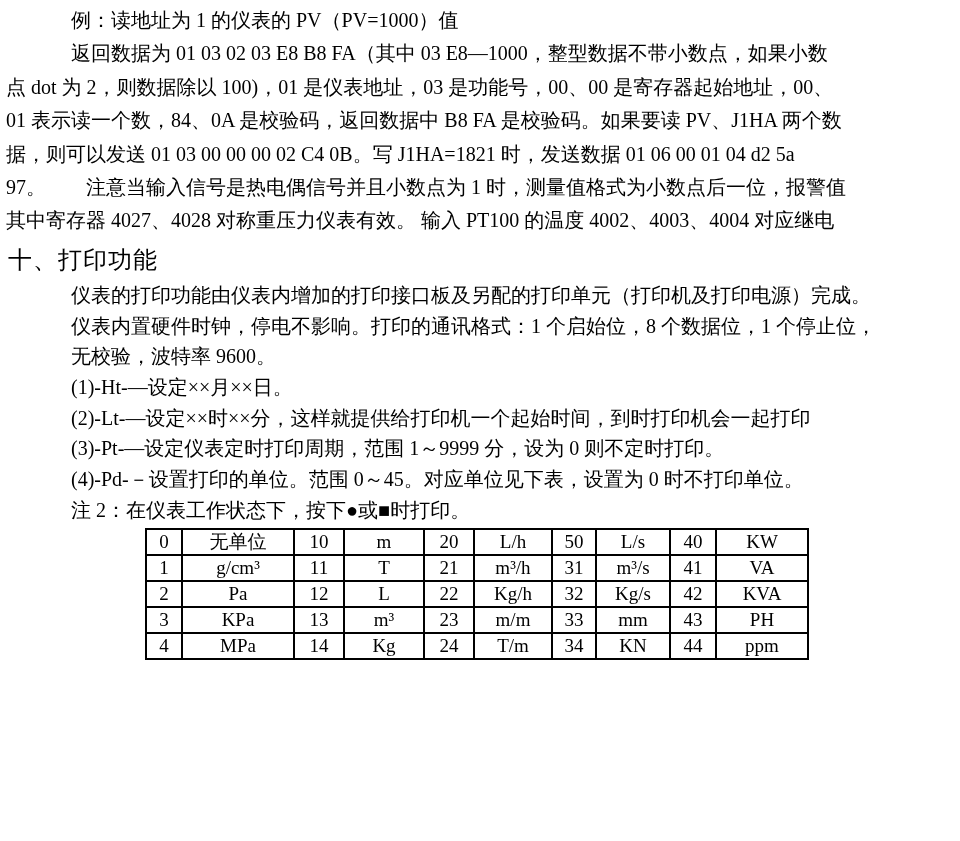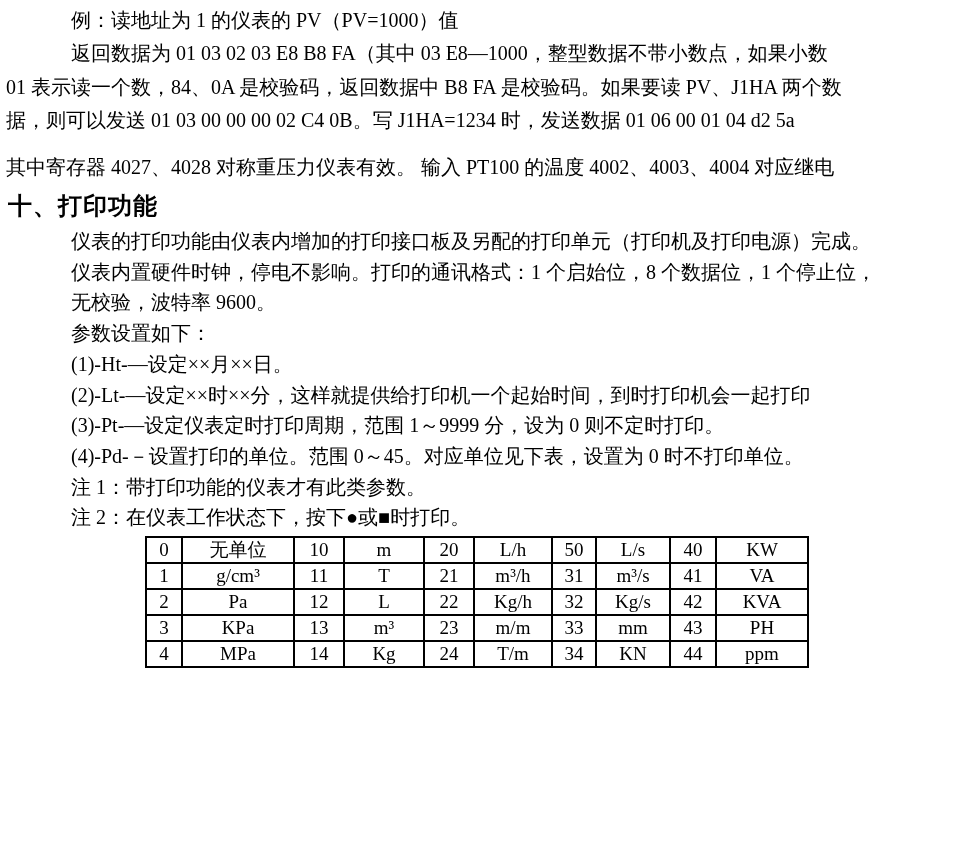--- a/index.html
+++ b/index.html
@@ -24,24 +24,24 @@
   }
   .sec-a .line, .sec-b .line {
     line-height: 33.4px;
   }
   .sec-c .line {
     line-height: 30.7px;
   }
   .indent-p    { padding-left: 65px; }
   .indent-mid  { padding-left: 27px; }
   .indent-none { padding-left: 0; }
-  .sec-b { margin-top: 13px; }
+  .sec-b { margin-top: 0; }
   .heading {
     font-size: 24px;
-    font-weight: bold;
+    font-weight: normal;
     line-height: 30px;
     margin: 7px 0 5px 2px;
     letter-spacing: 1px;
   }
   table.unit-table {
     border-collapse: collapse;
     table-layout: fixed;
     margin: 3px 0 0 139px;
   }
   table.unit-table td {
@@ -57,40 +57,40 @@
   }
 </style>
 </head>
 <body>
 
 <div class="doc">
 
   <section class="sec sec-a" id="sec-a">
       <div class="line indent-p">例：读地址为 1 的仪表的 PV（PV=1000）值</div>
       <div class="line indent-p">返回数据为 01 03 02 03 E8 B8 FA（其中 03 E8—1000，整型数据不带小数点，如果小数</div>
+      <div class="line indent-none">点 dot 为 2，则数据除以 100)，01 是仪表地址，03 是功能号，00、00 是寄存器起始地址，00、</div>
       <div class="line indent-none">01 表示读一个数，84、0A 是校验码，返回数据中 B8 FA 是校验码。如果要读 PV、J1HA 两个数</div>
-      <div class="line indent-none">据，则可以发送 01 03 00 00 00 02 C4 0B。写 J1HA=1234 时，发送数据 01 06 00 01 04 d2 5a</div>
+      <div class="line indent-none">据，则可以发送 01 03 00 00 00 02 C4 0B。写 J1HA=1821 时，发送数据 01 06 00 01 04 d2 5a</div>
+      <div class="line indent-none">97。　　注意当输入信号是热电偶信号并且小数点为 1 时，测量值格式为小数点后一位，报警值</div>
     </section>
 
   <section class="sec sec-b" id="sec-b">
       <div class="line indent-none">其中寄存器 4027、4028 对称重压力仪表有效。 输入 PT100 的温度 4002、4003、4004 对应继电</div>
     </section>
 
   <h2 class="heading">十、打印功能</h2>
 
   <section class="sec sec-c" id="sec-c">
       <div class="line indent-p">仪表的打印功能由仪表内增加的打印接口板及另配的打印单元（打印机及打印电源）完成。</div>
       <div class="line indent-p">仪表内置硬件时钟，停电不影响。打印的通讯格式：1 个启始位，8 个数据位，1 个停止位，</div>
       <div class="line indent-p">无校验，波特率 9600。</div>
-      <div class="line indent-p">参数设置如下：</div>
       <div class="line indent-p">(1)-Ht-—设定××月××日。</div>
       <div class="line indent-p">(2)-Lt-—设定××时××分，这样就提供给打印机一个起始时间，到时打印机会一起打印</div>
       <div class="line indent-p">(3)-Pt-—设定仪表定时打印周期，范围 1～9999 分，设为 0 则不定时打印。</div>
       <div class="line indent-p">(4)-Pd-－设置打印的单位。范围 0～45。对应单位见下表，设置为 0 时不打印单位。</div>
-      <div class="line indent-p">注 1：带打印功能的仪表才有此类参数。</div>
       <div class="line indent-p">注 2：在仪表工作状态下，按下●或■时打印。</div>
     </section>
 
   <table class="unit-table">
     <colgroup>
       <col style="width:36px">
         <col style="width:112px">
       <col style="width:50px">
         <col style="width:80px">
       <col style="width:50px">

